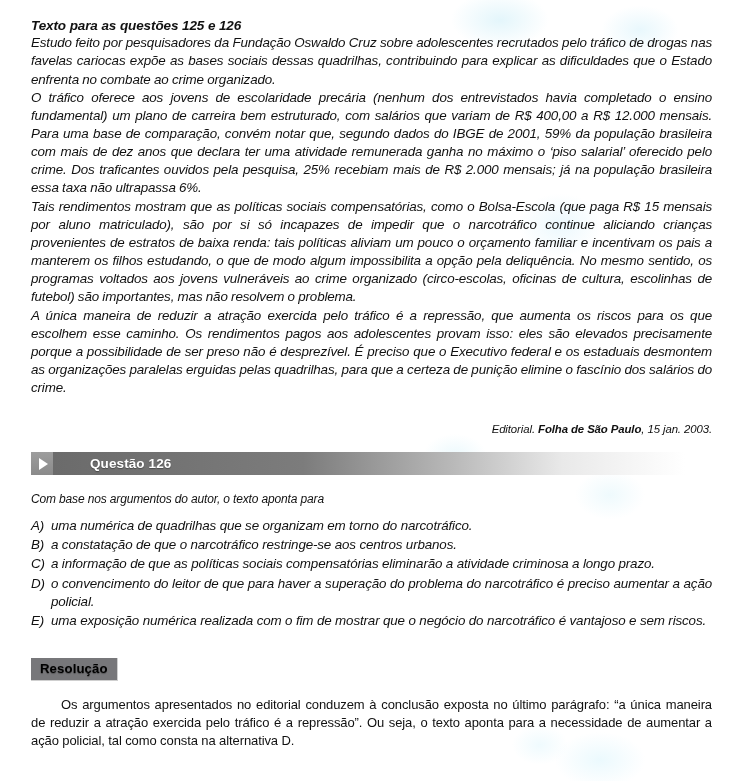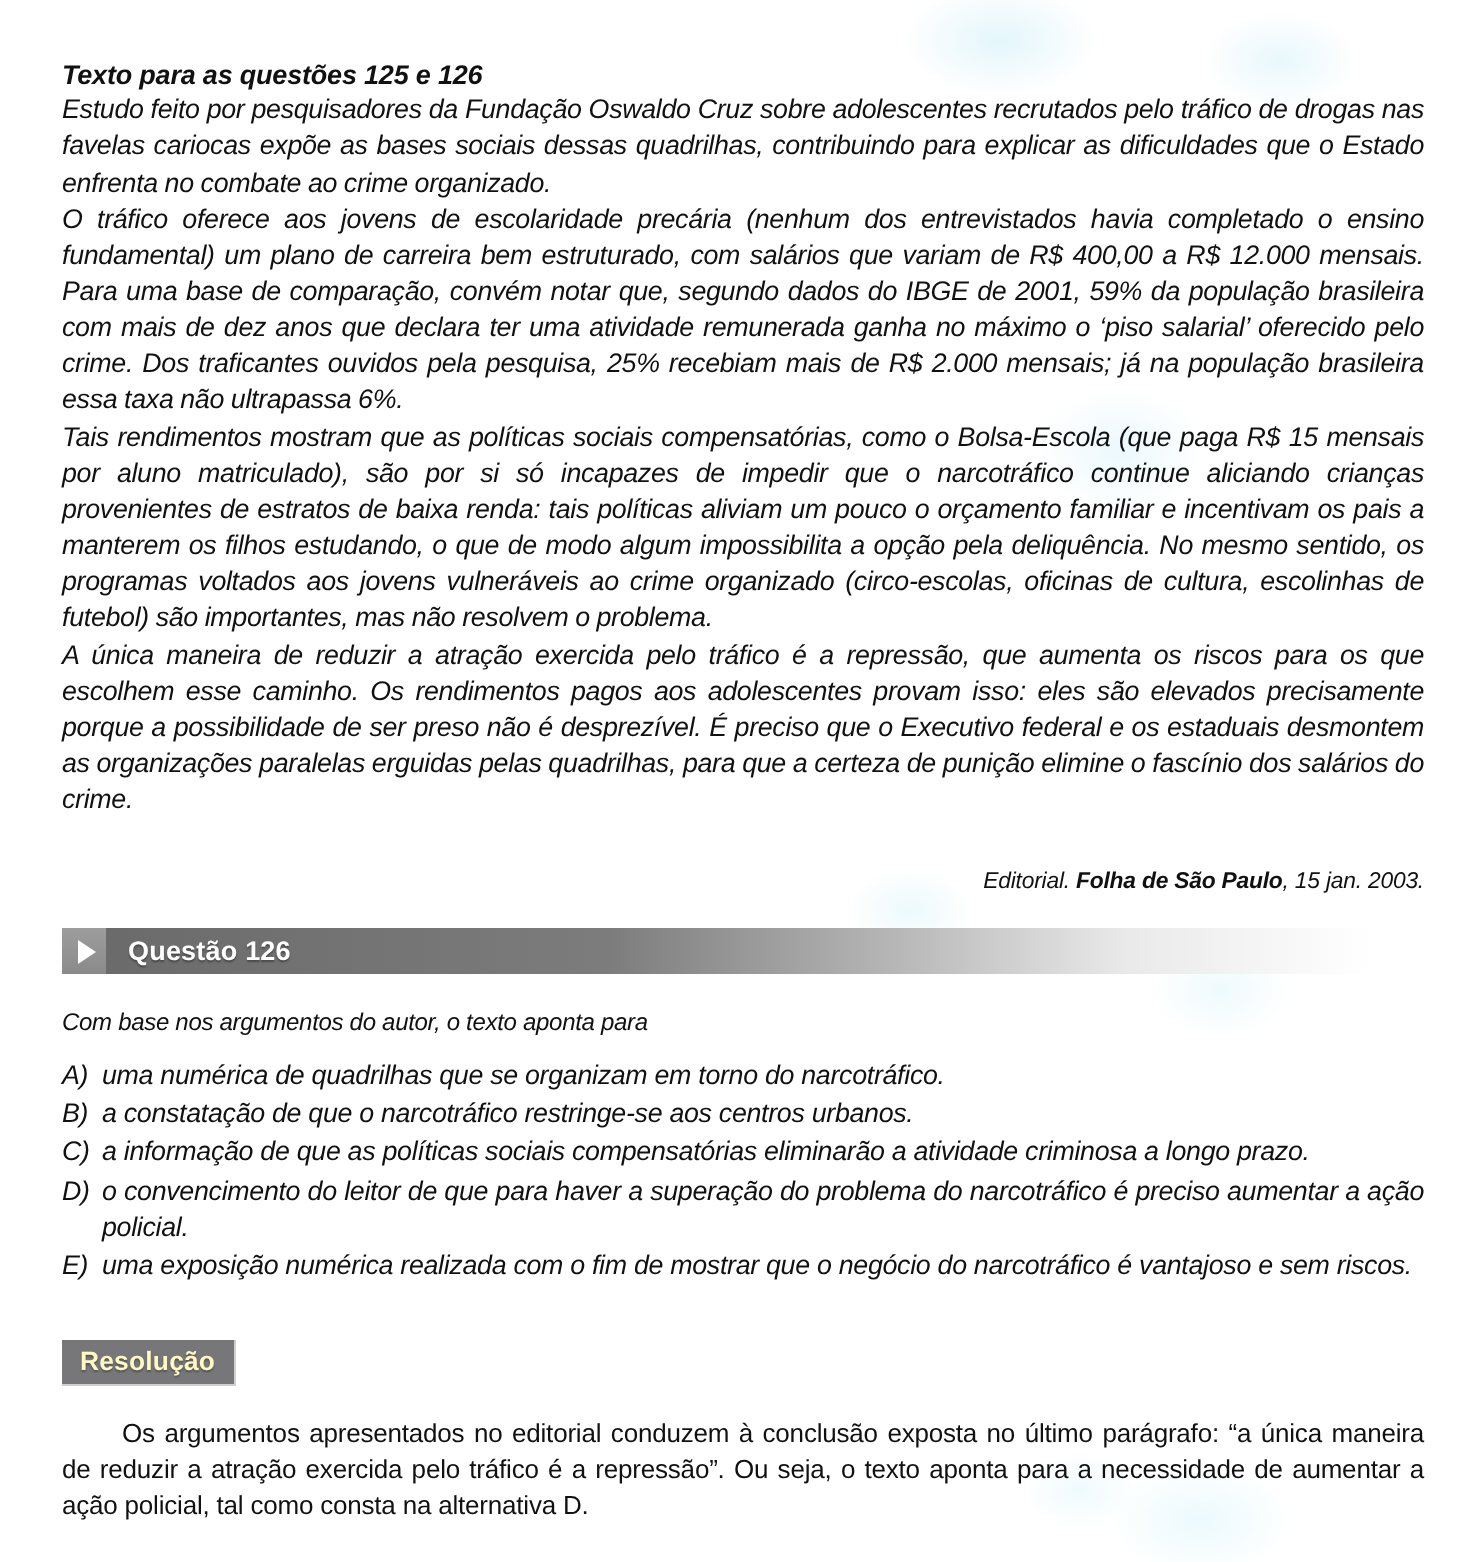--- a/index.html
+++ b/index.html
@@ -41,21 +41,21 @@
     box-sizing: border-box;
     width: 740px;
   }
 
   
   .text-ref {
     font-weight: bold;
     font-style: italic;
     font-size: 13.5px;
     letter-spacing: -0.1px;
-    padding-top: 30px;
+    padding-top: 18px;
     line-height: 1.2;
   }
 
   .text-title {
     font-weight: bold;
     font-style: italic;
     font-size: 13.5px;
     text-align: center;
     margin-top: 17px;
     margin-bottom: 12px;
@@ -87,20 +87,21 @@
     margin-top: 17px;
     height: 23px;
     width: 100%;
     position: relative;
     background: linear-gradient(to right,
         #6f6f6f 0px, #6a6a6a 8px,
         #7c7c7c 40%, #b9b9b9 62%,
         #e9e9e9 78%, #ffffff 96%);
     display: flex;
     align-items: center;
+    gap: 26px;
   }
   .banner-arrow-box {
     width: 22px;
     height: 23px;
     background: linear-gradient(to bottom, #9d9d9d, #8a8a8a);
     display: flex;
     align-items: center;
     justify-content: center;
     flex: none;
   }
@@ -147,21 +148,21 @@
     width: 20px;
     text-indent: 0;
     font-style: italic;
   }
 
   
   .resolution-badge {
     display: inline-block;
     margin-top: 26px;
     background: #77777a;
-    color: #fef9c3;
+    color: #000000;
     font-weight: bold;
     font-size: 13.2px;
     padding: 3px 9px 4px 9px;
     letter-spacing: 0.1px;
     text-shadow: 0 1px 1px rgba(0,0,0,.3);
     border-right: 1px solid #cfcfcf;
     border-bottom: 1px solid #cfcfcf;
   }
 
   .resolution-text {

